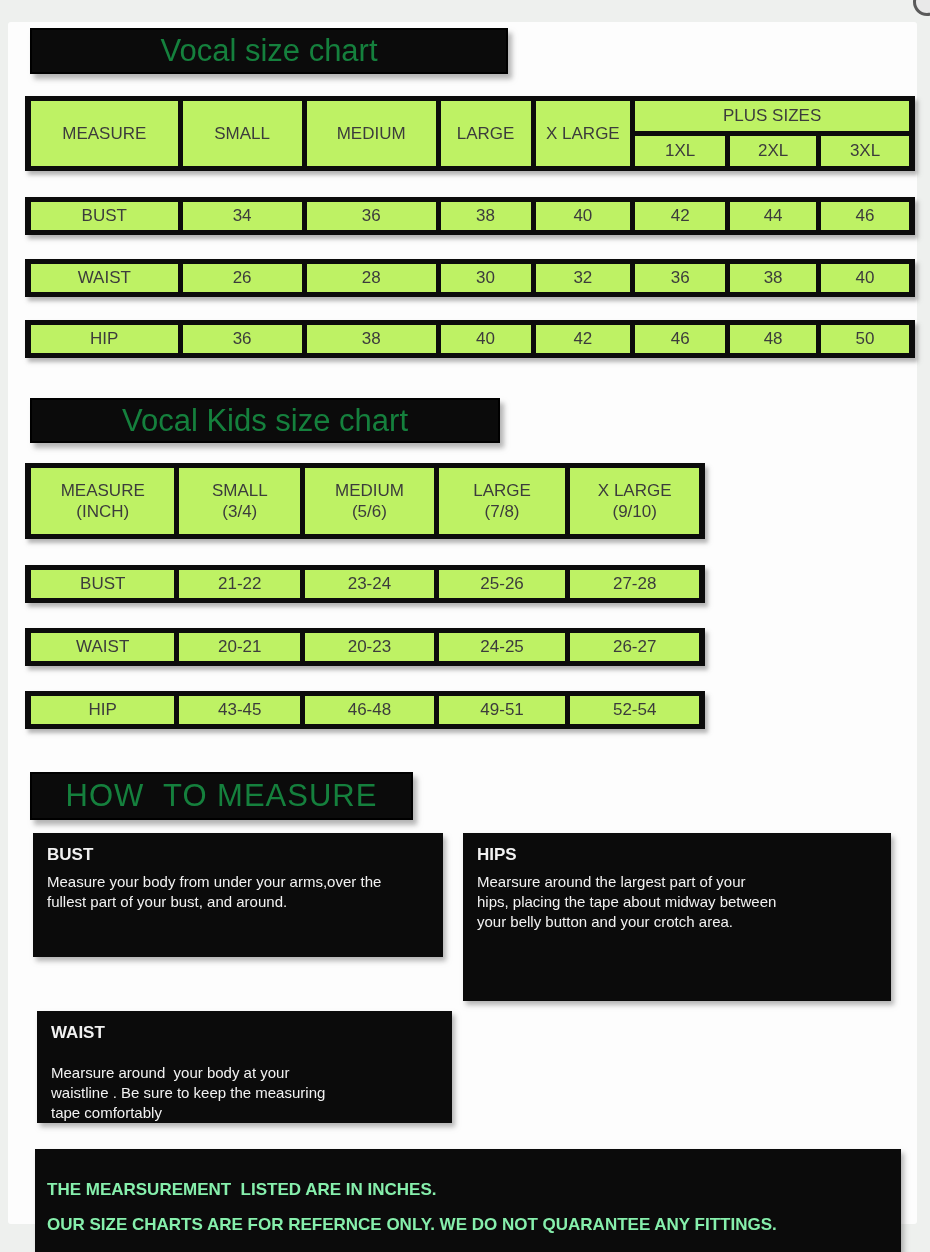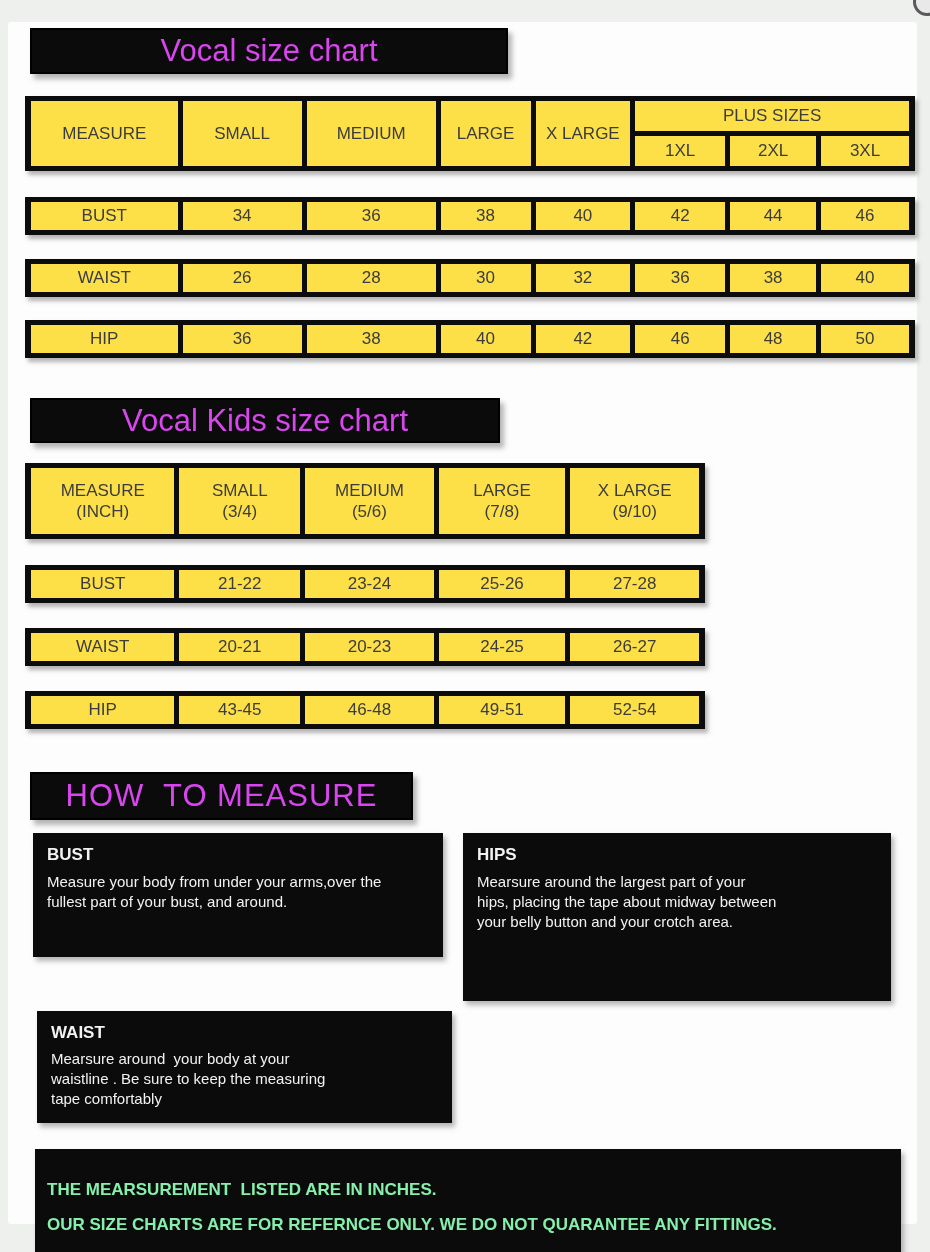--- a/index.html
+++ b/index.html
@@ -18,40 +18,40 @@
   .corner-circle {
     position: absolute; top: -12px; right: -11px;
     width: 28px; height: 28px; border-radius: 50%;
     background: #e9e9e9; border: 3px solid #5a5a5a;
     box-sizing: border-box; z-index: 5;
   }
   
   .banner {
     background: #0b0b0b; border: 2px solid #000;
     box-shadow: 4px 5px 5px rgba(120,120,120,0.55);
-    color: #d946ef; display: flex; align-items: center; justify-content: center;
+    color: #15803d; display: flex; align-items: center; justify-content: center;
     white-space: pre; box-sizing: border-box;
   }
   .banner-main { margin: 6px 0 0 22px; width: 478px; height: 46px; font-size: 31px; }
   .banner-kids { margin: 40px 0 0 22px; width: 470px; height: 45px; font-size: 31px; }
   .banner-howto { margin: 43px 0 8px 22px; width: 383px; height: 48px; font-size: 31px; letter-spacing: 1px; }
   
   .strip {
     background: #0c0c0c; box-sizing: border-box;
     display: grid; column-gap: 5px; row-gap: 5px;
     padding: 5px 6px;
     box-shadow: 3px 4px 4px rgba(110,110,110,0.5);
   }
   .adult { grid-template-columns: 150fr 122fr 132fr 92fr 97fr 92fr 88fr 90fr; width: 890px; margin-left: 17px; }
   .kids  { grid-template-columns: 145fr 122fr 130fr 128fr 130fr; width: 680px; margin-left: 17px; }
   .adult-header { grid-template-rows: 1fr 1fr; height: 75px; margin-top: 22px; }
   .kids-header  { height: 76px; margin-top: 20px; }
   .data-strip   { height: 38px; }
   .cell {
-    background: #fde047; color: #3c3c3c;
+    background: #bef264; color: #3c3c3c;
     display: flex; align-items: center; justify-content: center;
     font-size: 17px; text-align: left; overflow: hidden;
   }
   .span2 { grid-row: 1 / 3; }
   .plus-title { grid-column: 6 / 9; grid-row: 1; }
   .plus-c1 { grid-column: 6; grid-row: 2; }
   .plus-c2 { grid-column: 7; grid-row: 2; }
   .plus-c3 { grid-column: 8; grid-row: 2; }
   .two-line { flex-direction: column; line-height: 1.25; font-size: 17px; }
   .mt26 { margin-top: 26px; } .mt25 { margin-top: 25px; }
@@ -60,21 +60,21 @@
   .boxes-row { display: flex; align-items: flex-start; margin: 13px 0 0 25px; }
   .info-box {
     background: #0b0b0b; color: #f2f2f2; box-sizing: border-box;
     padding: 12px 14px; box-shadow: 3px 4px 5px rgba(120,120,120,0.55);
   }
   .info-title { font-weight: bold; font-size: 17px; }
   .info-text  { font-size: 15px; line-height: 1.32; margin-top: 7px; white-space: pre-wrap; }
   .box-bust  { width: 410px; height: 124px; }
   .box-hips  { width: 428px; height: 168px; margin-left: 20px; }
   .box-waist { width: 415px; height: 112px; margin: 10px 0 0 29px; }
-  .box-waist .info-text { margin-top: 6px; }
+  .box-waist .info-text { margin-top: 20px; }
   
   .footer-box {
     background: #0b0b0b; color: #86efac; box-sizing: border-box;
     width: 866px; height: 114px; margin: 26px 0 0 27px;
     padding: 31px 18px 0 12px;
     box-shadow: 3px 4px 5px rgba(120,120,120,0.55);
     font-weight: bold; font-size: 17px;
   }
   .footer-line { white-space: pre; }
   .footer-line + .footer-line { margin-top: 15px; }

